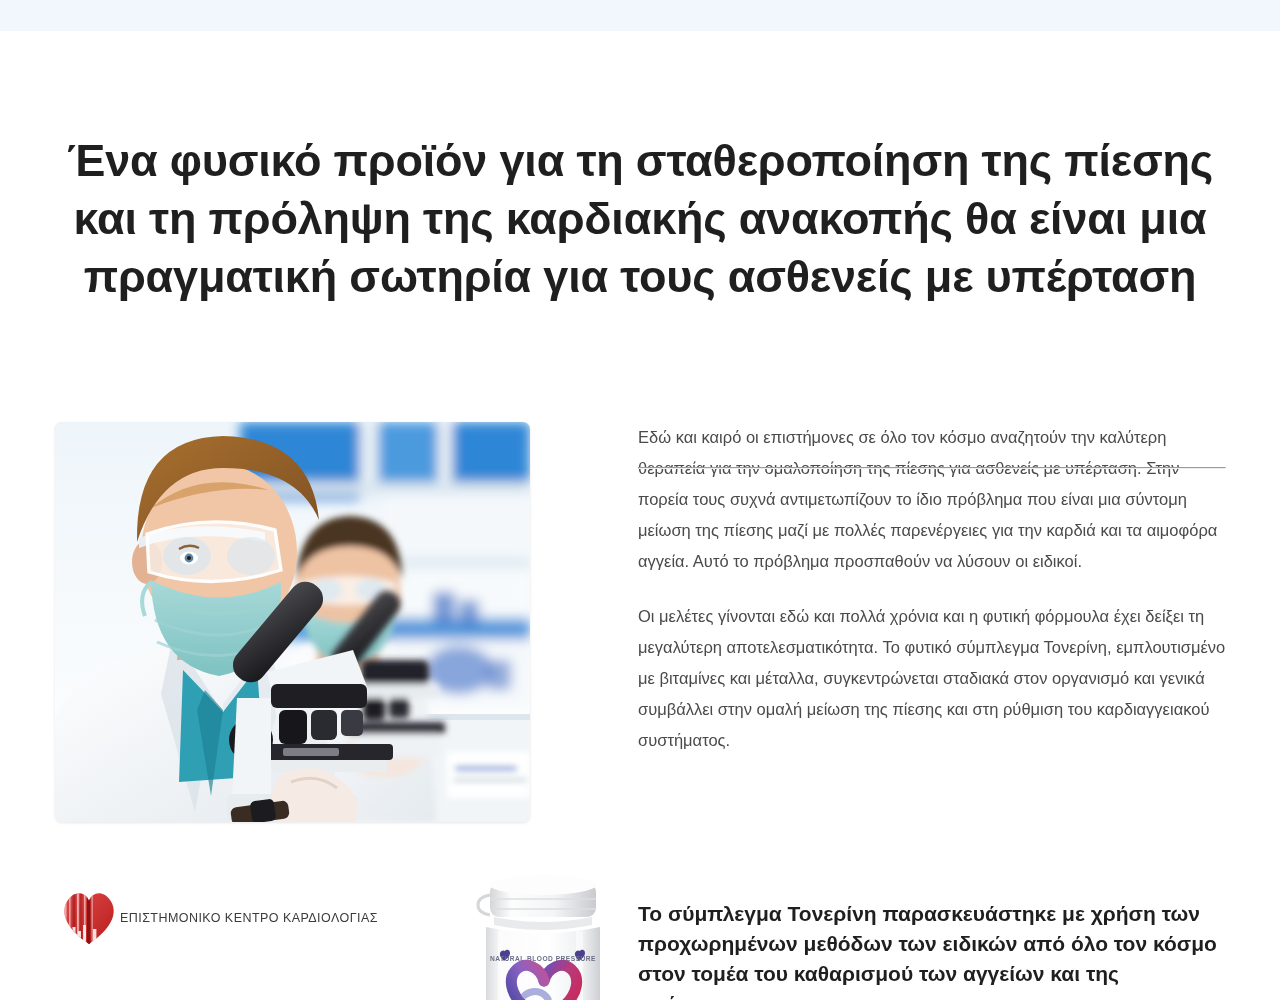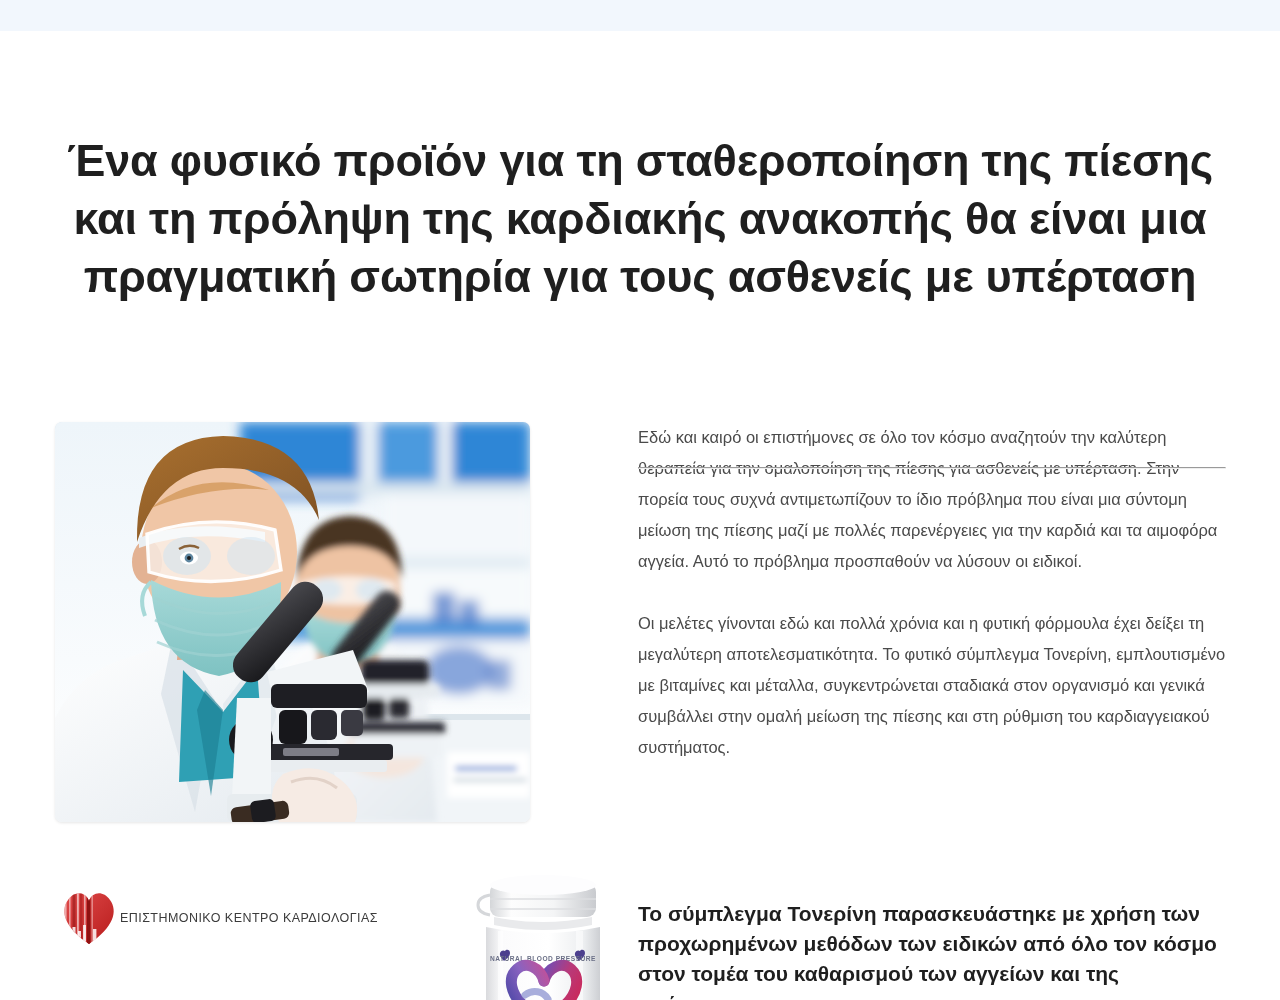--- a/index.html
+++ b/index.html
@@ -86,21 +86,21 @@
   .photo-frame svg { display: block; width: 100%; height: 100%; }
 
   
   .para {
     font-size: 16.5px;
     line-height: 31px;
     color: #4a4a4a;
     font-family: "Liberation Sans", "DejaVu Sans", sans-serif;
     font-weight: 400;
   }
-  .para + .para { margin-top: 31px; }
+  .para + .para { margin-top: 24px; }
 
   
   .divider {
     position: absolute;
     left: 638px;
     top: 436px;
     width: 588px;
     height: 1px;
     background: #e2e2e4;
   }

